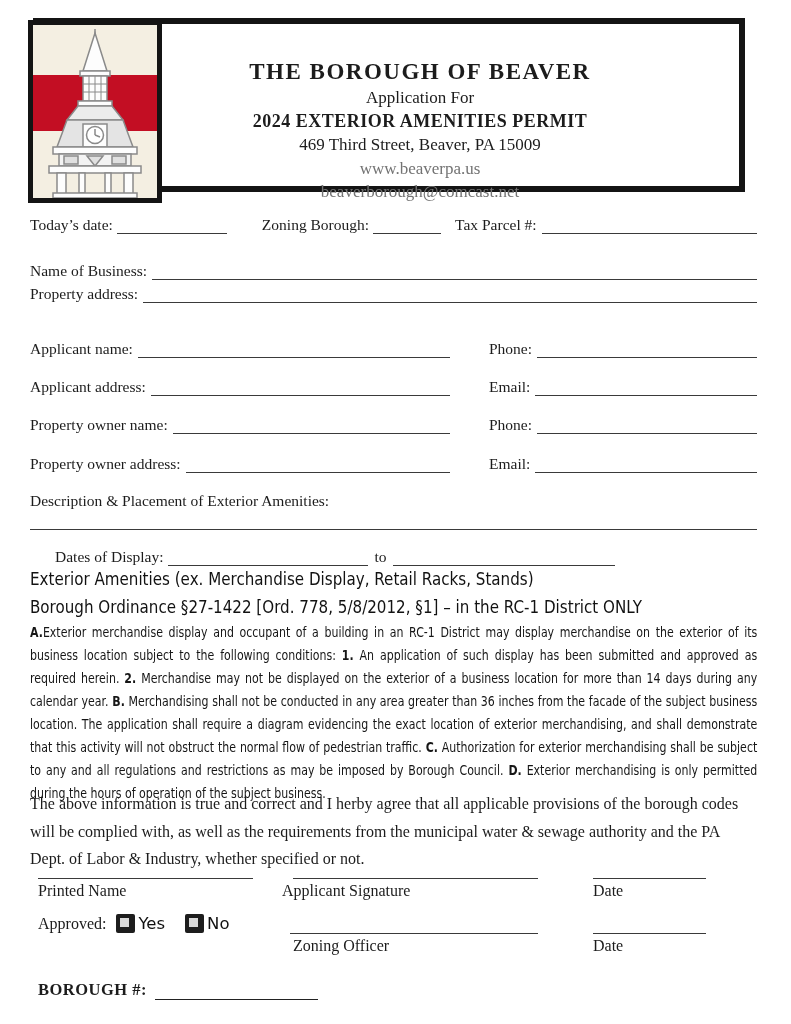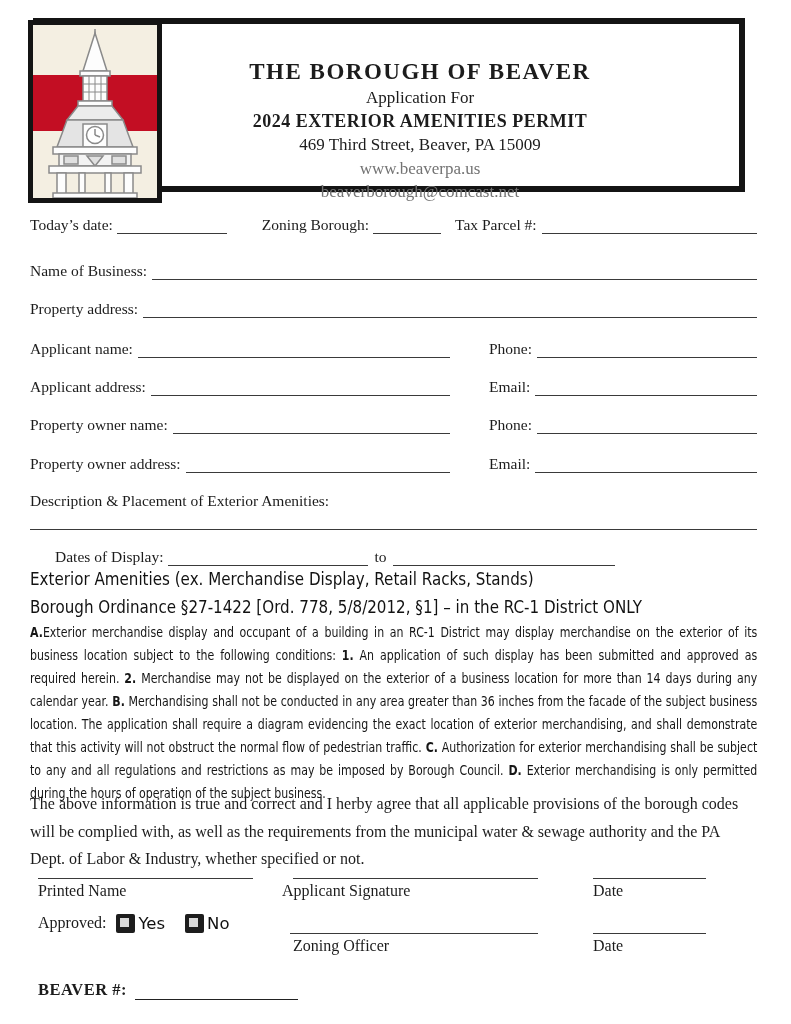--- a/index.html
+++ b/index.html
@@ -38,21 +38,21 @@
   .ord-body{
     position:absolute;left:30px;top:621px;width:872px;
     transform:scaleX(0.834);transform-origin:0 0;
     font-size:13.2px;line-height:23px;text-align:justify;color:#161616;
   }
   .ord-body .b{font-weight:bold;}
   .cert{position:absolute;left:30px;top:790px;width:727px;font-size:16px;line-height:27.5px;}
   
   .sigline{position:absolute;border-bottom:1.6px solid #3a3a3a;height:0;}
   .siglabel{position:absolute;font-size:16px;}
-  .approved-row{position:absolute;left:38px;top:914px;display:flex;align-items:flex-start;font-size:16px;}
+  .approved-row{position:absolute;left:38px;top:914px;display:flex;align-items:center;font-size:16px;}
   .checkbox{
     position:relative;display:inline-block;width:19px;height:19px;background:#1d1d1d;
     border-radius:2px;vertical-align:middle;
   }
   .checkbox::after{
     content:"";position:absolute;left:4px;top:4px;width:9px;height:9px;background:#d9d9d9;
   }
   .cb-label{font-family:"DejaVu Sans",sans-serif;font-size:16.5px;margin-left:3px;color:#111;}
   .permit-row{position:absolute;left:38px;top:980px;display:flex;align-items:flex-end;font-size:16.5px;font-weight:bold;letter-spacing:.5px;}
 </style>
@@ -117,21 +117,21 @@
     <span class="sp" style="width:14px;"></span>
     <span class="lbl">Tax Parcel #:</span>
     <span class="uline fill" style="margin-left:5px;"></span>
   </div>
 
   <div class="row" style="top:262px;">
     <span class="lbl">Name of Business:</span>
     <span class="uline fill" style="margin-left:5px;"></span>
   </div>
 
-  <div class="row" style="top:300px;">
+  <div class="row" style="top:285px;">
     <span class="lbl">Property address:</span>
     <span class="uline fill" style="margin-left:5px;"></span>
   </div>
 
   <div class="cols" style="top:340px;">
     <div class="col-left">
       <span class="lbl">Applicant name:</span>
       <span class="uline fill" style="margin-left:5px;"></span>
     </div>
     <div class="col-right">
@@ -211,17 +211,17 @@
     <span class="checkbox"></span>
     <span class="cb-label">No</span>
   </div>
 
   <div class="sigline" style="left:290px;top:933px;width:248px;"></div>
   <div class="sigline" style="left:593px;top:933px;width:113px;"></div>
   <div class="siglabel" style="left:293px;top:937px;">Zoning Officer</div>
   <div class="siglabel" style="left:593px;top:937px;">Date</div>
 
   <div class="permit-row">
-    <span class="lbl">BEAVER #:</span>
+    <span class="lbl">BOROUGH #:</span>
     <span class="uline" style="width:163px;margin-left:8px;border-bottom-color:#222;"></span>
   </div>
 
 </div>
 
 </body></html>

